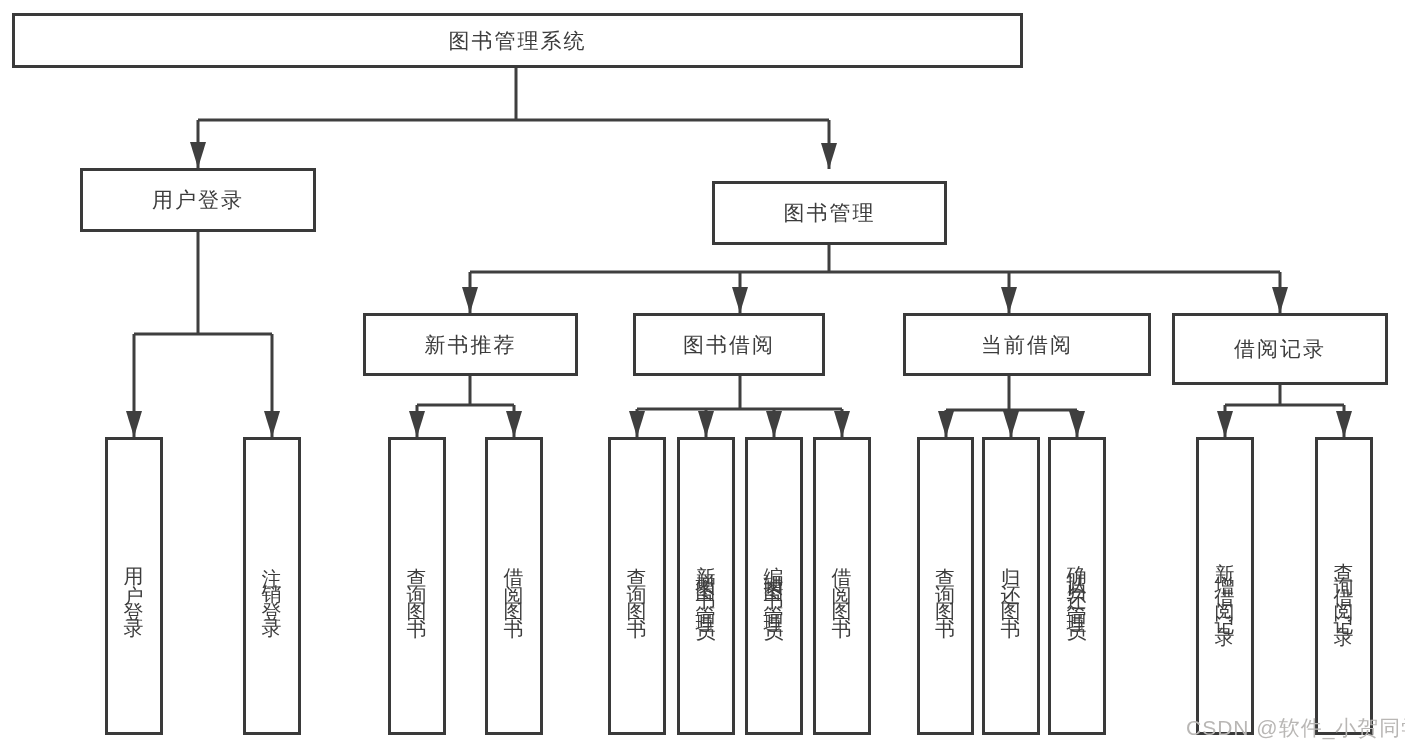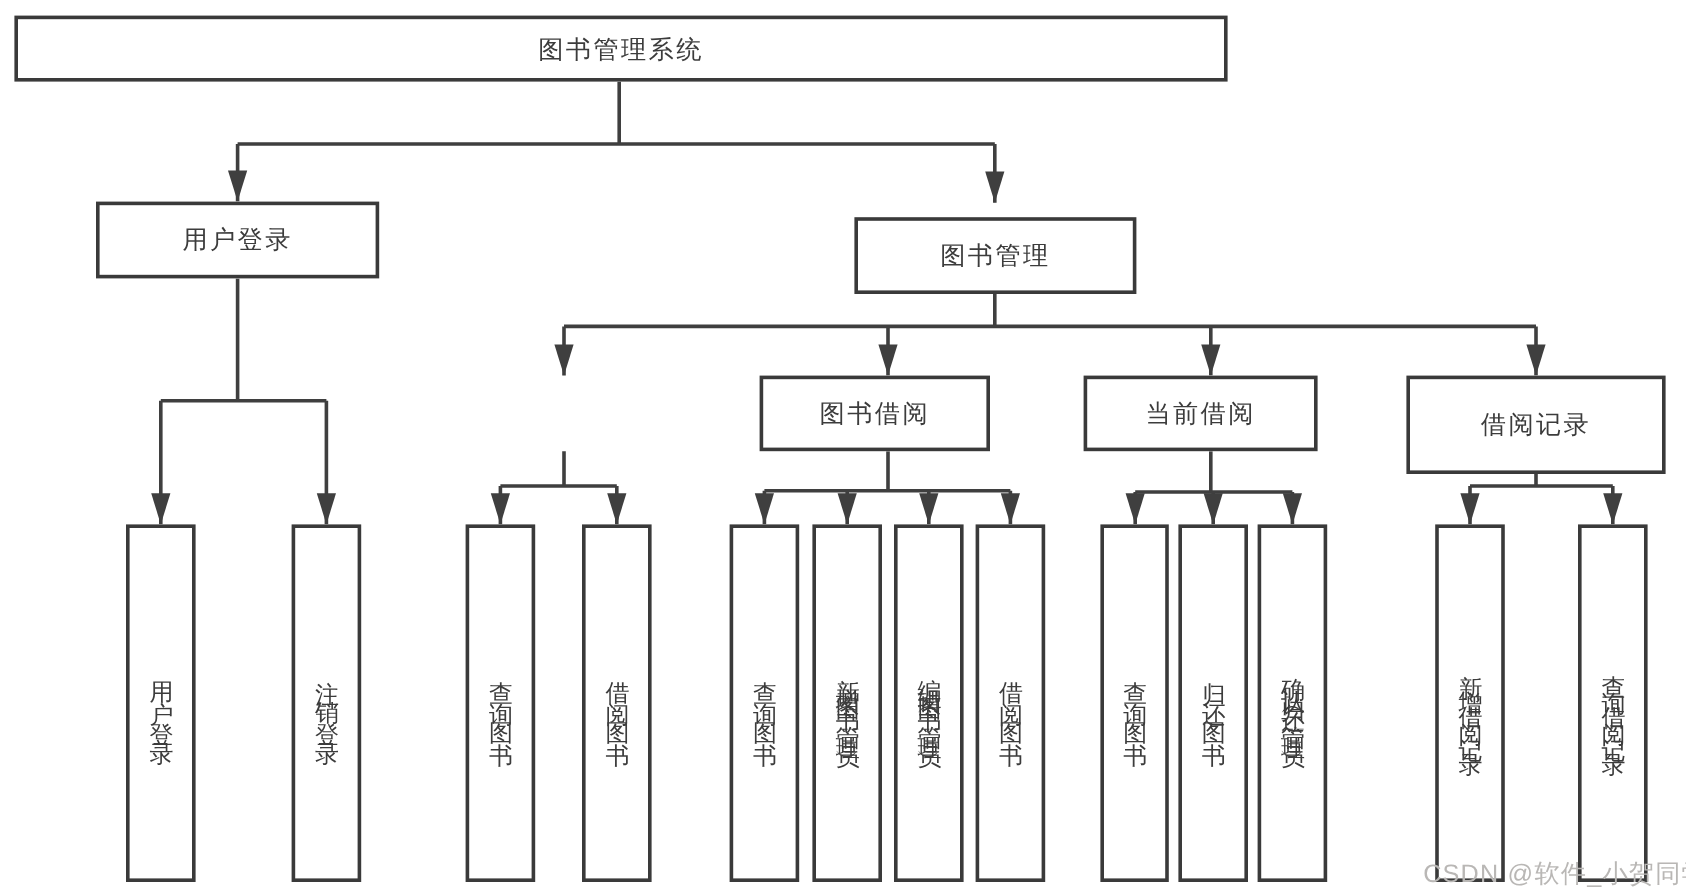--- a/index.html
+++ b/index.html
@@ -98,27 +98,30 @@
     <span>图书管理系统</span>
   </div>
 
   <div class="node h" style="left:80px; top:168px; width:236px; height:64px;">
     <span>用户登录</span>
   </div>
   <div class="node h" style="left:712px; top:181px; width:235px; height:64px;">
     <span>图书管理</span>
   </div>
 
+  <div class="node h" style="left:363px; top:313px; width:215px; height:63px;">
+    <span>新书推荐</span>
+  </div>
   <div class="node h" style="left:633px; top:313px; width:192px; height:63px;">
     <span>图书借阅</span>
   </div>
-  <div class="node h" style="left:903px; top:313px; width:195px; height:63px;">
+  <div class="node h" style="left:903px; top:313px; width:248px; height:63px;">
     <span>当前借阅</span>
   </div>
-  <div class="node h" style="left:1172px; top:313px; width:216px; height:82px;">
+  <div class="node h" style="left:1172px; top:313px; width:216px; height:72px;">
     <span>借阅记录</span>
   </div>
 
   <div class="node v sp-lg" style="left:105px; top:437px; width:58px; height:298px;">
     <span>用户登录</span>
   </div>
   <div class="node v sp-lg" style="left:243px; top:437px; width:58px; height:298px;">
     <span>注销登录</span>
   </div>
 

